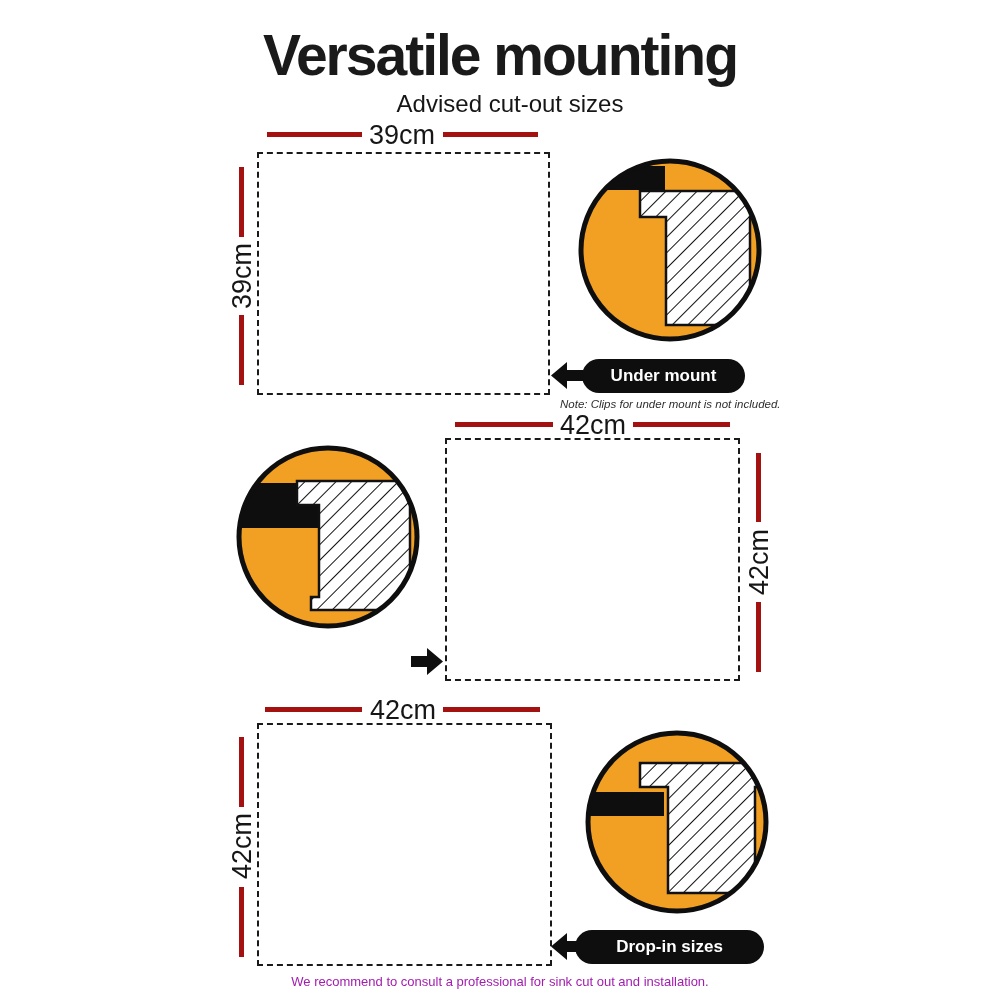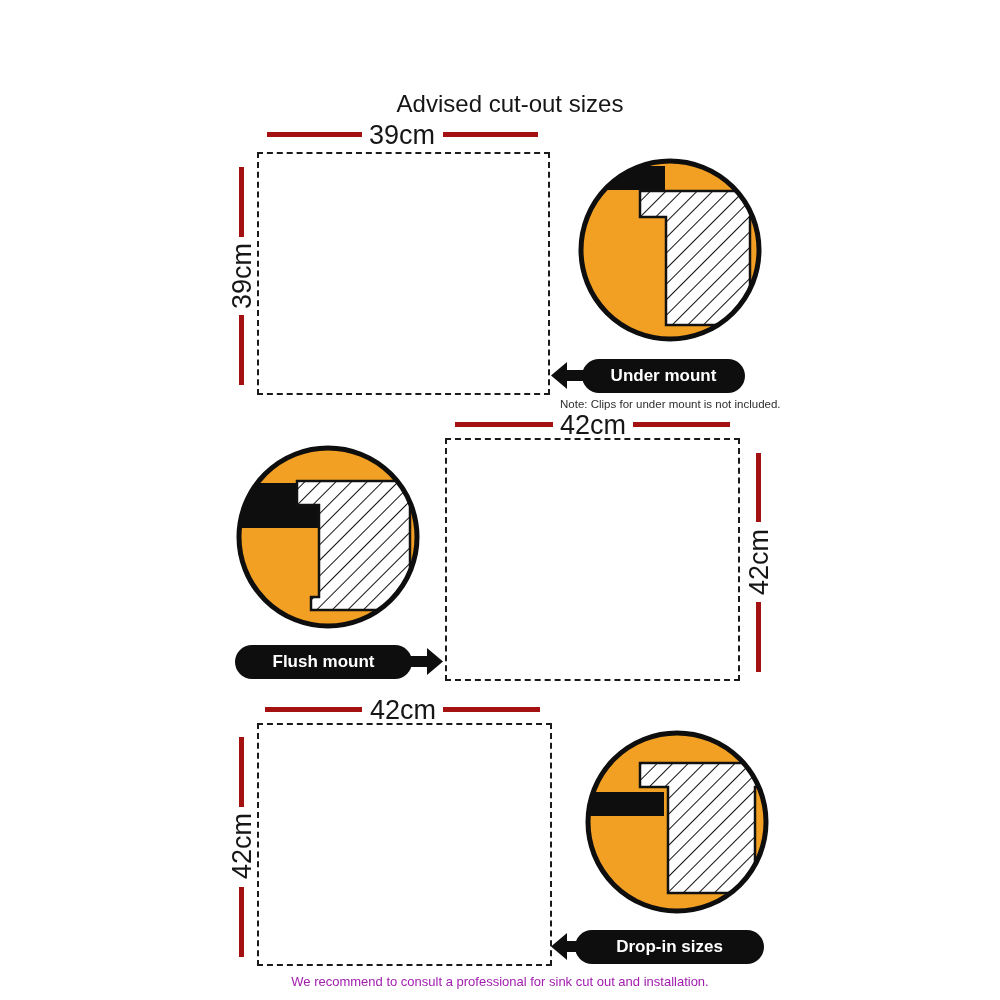--- a/index.html
+++ b/index.html
@@ -25,33 +25,34 @@
     transform:translate(-50%,-50%);
   }
   .dim-label.vert{transform:translate(-50%,-50%) rotate(-90deg);}
   .pill{
     position:absolute;background:#0e0e0e;border-radius:17px;color:#fff;
     font-size:17px;font-weight:bold;text-align:center;box-sizing:border-box;
     display:flex;align-items:center;justify-content:center;height:34px;
   }
   .arrow{position:absolute;}
   .note{
-    position:absolute;font-size:11.5px;color:#2e2e2e;text-align:center;white-space:nowrap;
+    position:absolute;font-size:11.5px;color:#2e2e2e;text-align:center;white-space:nowrap;font-style:italic;
   }
   .footer{
     position:absolute;left:0;top:974px;width:1000px;text-align:center;
     font-size:13px;color:#a21caf;
   }
   svg.diagram{position:absolute;}
 </style>
 </head>
 <body>
 
 <div class="canvas">
 
+  <h1 class="page-title">Versatile mounting</h1>
   <div class="page-subtitle">Advised cut-out sizes</div>
 
   <div class="cutout" style="left:257px;top:152px;width:293px;height:243px"></div>
 
   <span class="redline-h" style="left:267px;top:132px;width:95px"></span>
   <div class="dim-label" style="left:402px;top:135px">39cm</div>
   <span class="redline-h" style="left:443px;top:132px;width:95px"></span>
 
   <span class="redline-v" style="left:239px;top:167px;height:70px"></span>
   <div class="dim-label vert" style="left:242px;top:276px">39cm</div>
@@ -104,23 +105,20 @@
         </clipPath>
     </defs>
     <circle cx="94" cy="94" r="89" fill="#f2a024"></circle>
     <g clip-path="url(#cB)">
       <path d="M-10 40 H63 V62 H85 V85 H-10 Z" fill="#0e0e0e"></path>
       <path d="M63 38 H200 V62 H176 V167 H77 V154 H85 V62 H63 Z" fill="url(#hB)" stroke="#111" stroke-width="2.5"></path>
     </g>
     <circle cx="94" cy="94" r="89" fill="none" stroke="#0e0e0e" stroke-width="5"></circle>
   </svg>
 
-  <div class="pill" style="left:235px;top:645px;width:177px">
-    <span>Flush mount</span>
-  </div>
   <svg class="arrow" style="left:411px;top:648px" width="32" height="27" viewBox="0 0 32 27">
     <polygon points="32,13.5 16,0 16,8 0,8 0,19 16,19 16,27" fill="#0e0e0e"></polygon>
   </svg>
 
   <div class="cutout" style="left:257px;top:723px;width:295px;height:243px"></div>
 
   <span class="redline-h" style="left:265px;top:707px;width:97px"></span>
   <div class="dim-label" style="left:403px;top:710px">42cm</div>
   <span class="redline-h" style="left:443px;top:707px;width:97px"></span>
 

